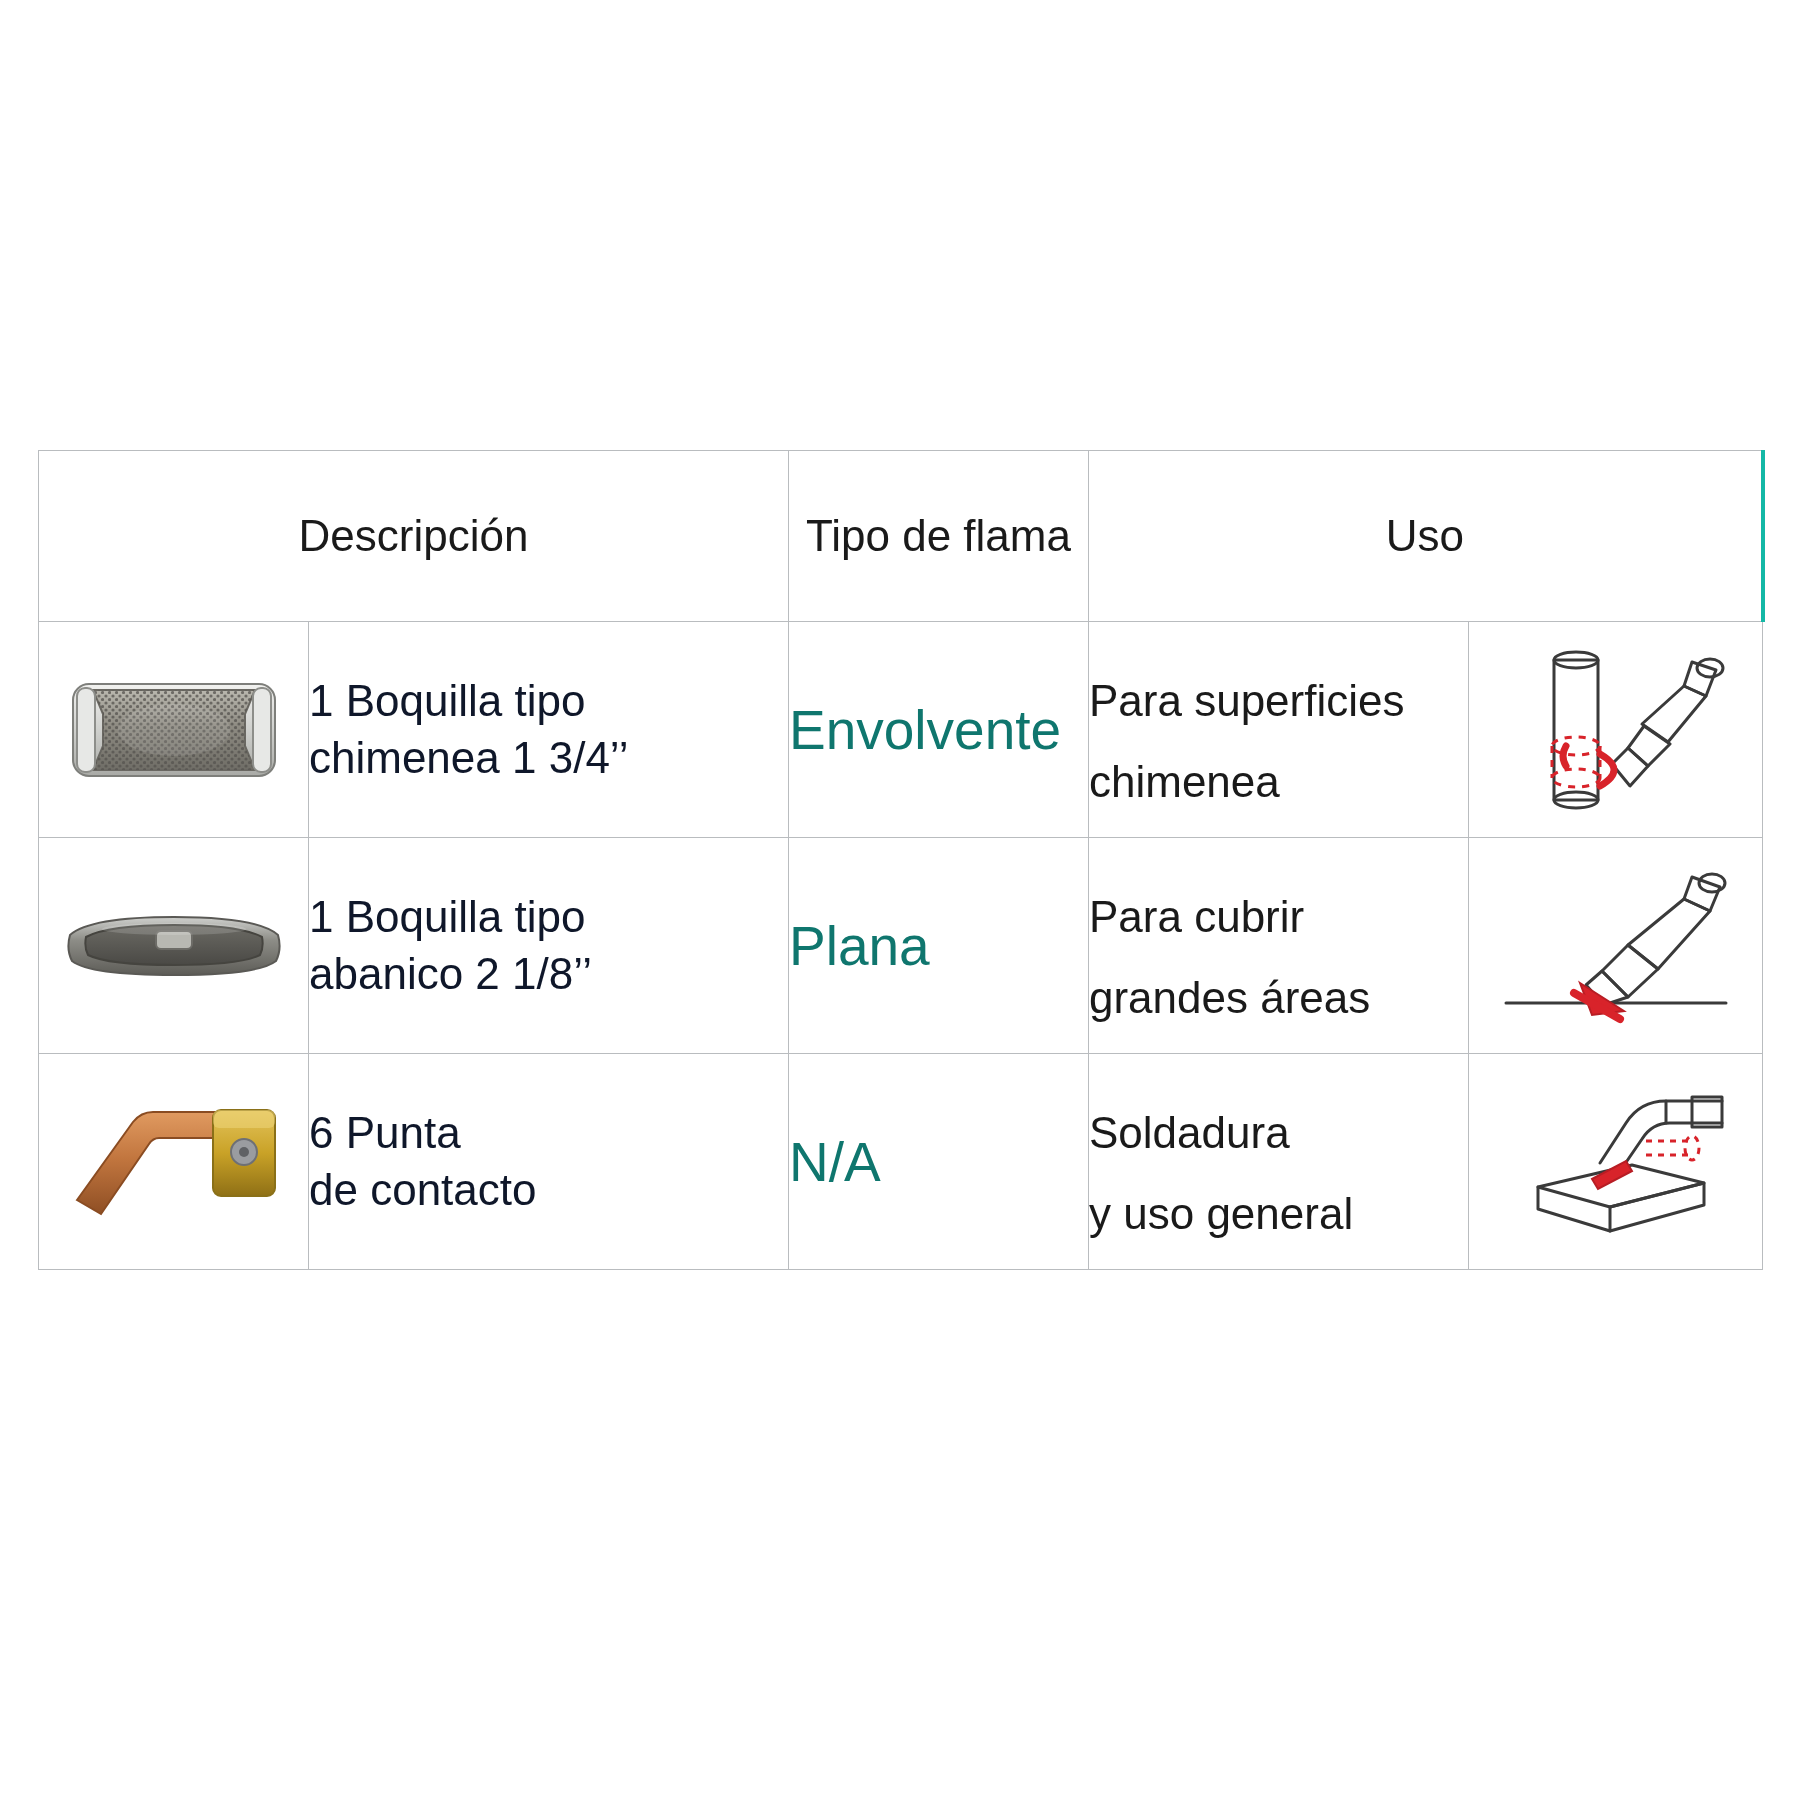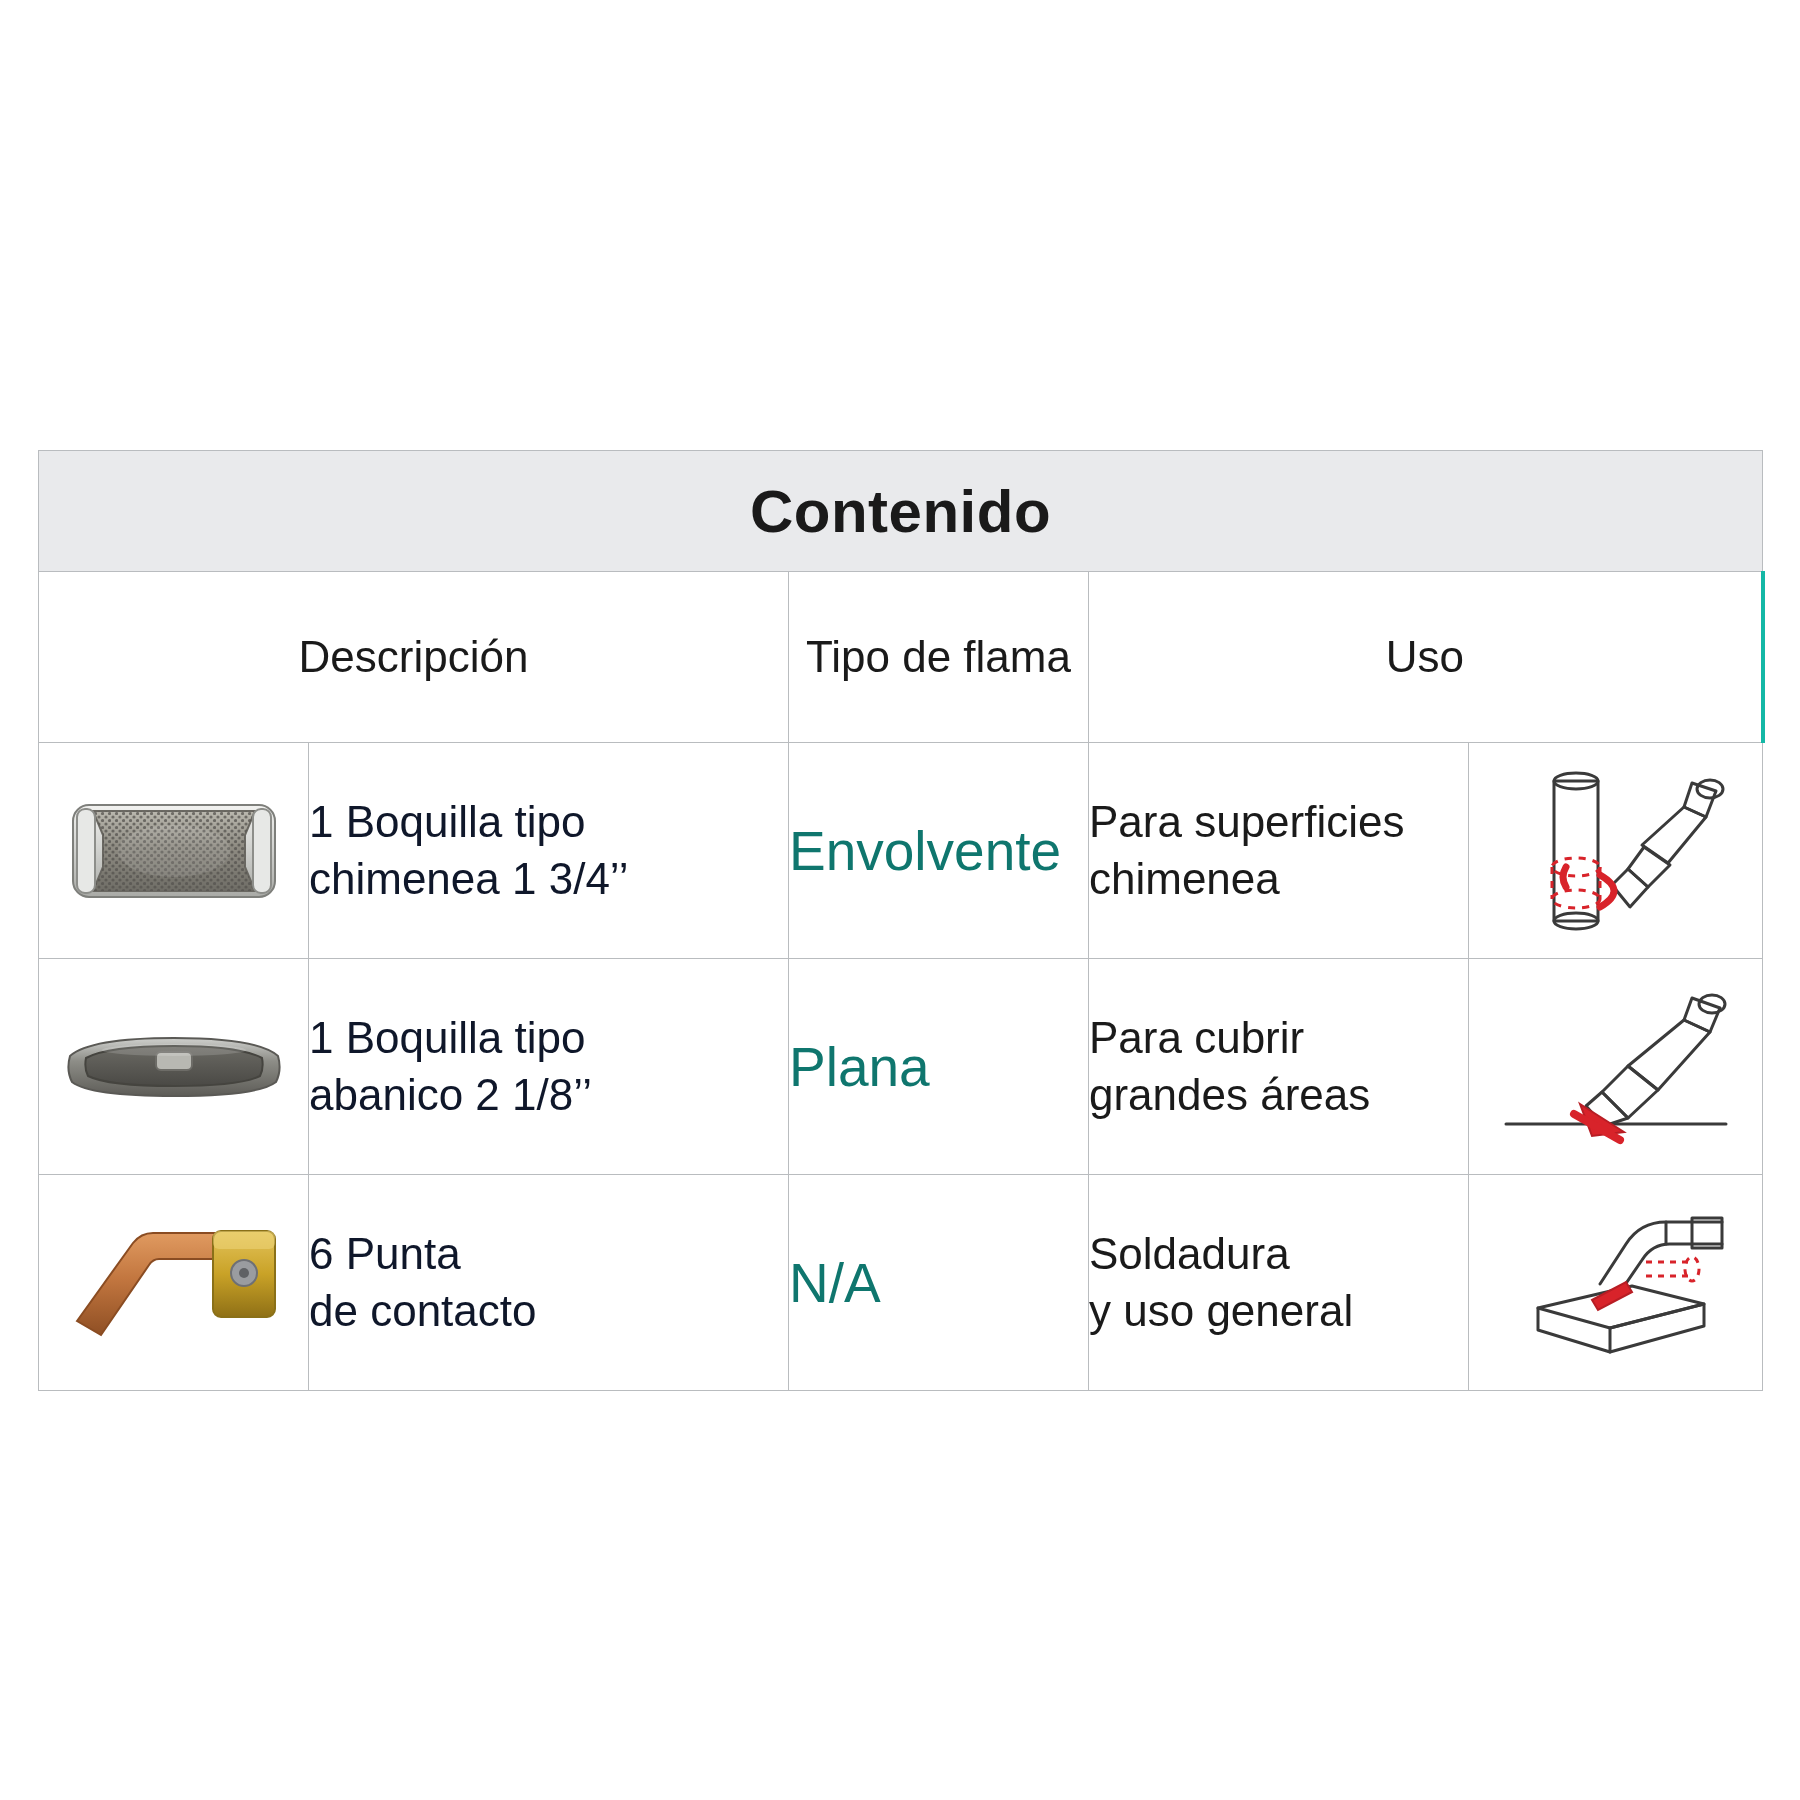--- a/index.html
+++ b/index.html
@@ -89,21 +89,21 @@
     line-height: 1.28;
     padding-left: 34px;
     color: #1a1a1a;
   }
   .cell-pict {
     border-left: none;
     text-align: center;
   }
 
   .desc-line { display: block; white-space: nowrap; }
-  .uso-line  { display: block; white-space: nowrap; }
+  .uso-line  { display: block; white-space: nowrap; margin-top: 24px; }
 
   .prod-img, .pict-img {
     display: inline-block;
     vertical-align: middle;
     line-height: 0;
   }
 
   
   svg { display: block; }
 </style>
@@ -114,23 +114,20 @@
   <table class="contenido">
     <colgroup>
       <col class="col-img">
       <col class="col-desc">
       <col class="col-flam">
       <col class="col-uso">
       <col class="col-pict">
     </colgroup>
 
     <tbody>
-        <tr>
-      <td class="title-cell" colspan="5">Contenido</td>
-    </tr>
 
     <tr class="hdr-row">
       <td class="hdr-cell" colspan="2">Descripción</td>
       <td class="hdr-cell">Tipo de flama</td>
       <td class="hdr-cell" colspan="2">Uso</td>
     </tr>
 
     <tr class="row-body">
       <td class="cell-img">
         <span class="prod-img">

